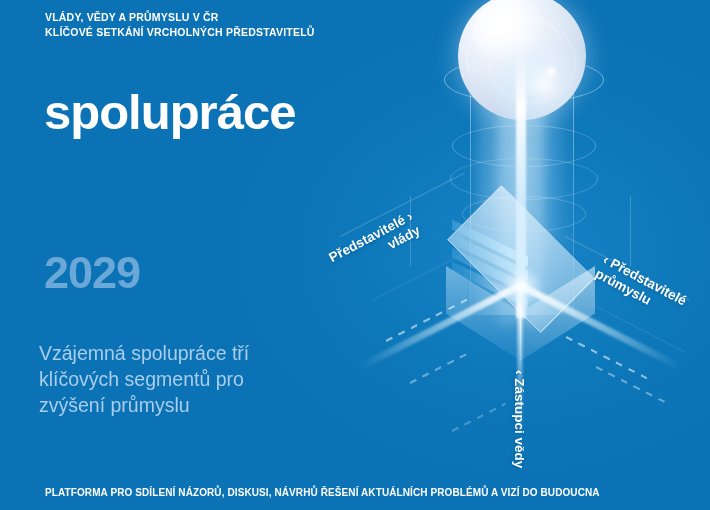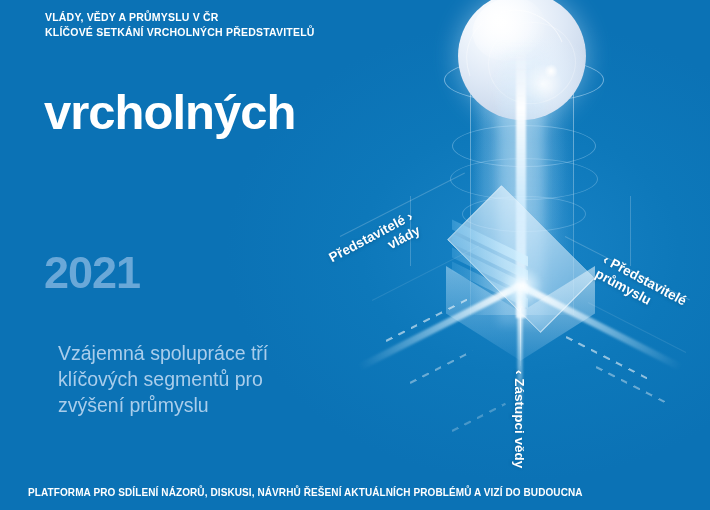--- a/index.html
+++ b/index.html
@@ -176,25 +176,25 @@
     position:absolute;left:44px;top:86px;width:340px;
     color:#ffffff;font-weight:bold;font-size:49px;line-height:52px;
     letter-spacing:-1px;
   }
   .year{
     position:absolute;left:44px;top:248px;
     color:#6aa8d8;font-weight:bold;font-size:45px;line-height:50px;
     letter-spacing:-1px;
   }
   .subtitle{
-    position:absolute;left:58px;top:340px;width:320px;
+    position:absolute;left:39px;top:340px;width:320px;
     color:#a9cdeb;font-size:19.5px;line-height:26px;font-weight:300;
   }
   .footer{
-    position:absolute;left:28px;top:487px;width:640px;
+    position:absolute;left:45px;top:487px;width:640px;
     color:#ffffff;font-weight:bold;font-size:10px;letter-spacing:.1px;
     text-transform:uppercase;
   }
 
   
   .lbl{
     position:absolute;color:#ffffff;font-weight:bold;font-size:13.5px;
     line-height:16px;white-space:nowrap;
     text-shadow:0 1px 3px rgba(8,80,130,.55);
   }
@@ -282,24 +282,24 @@
       <span>Zástupci vědy</span>
     </div>
   </div>
 
   <div class="eyebrow">
     <div>vlády, vědy a průmyslu v ČR</div>
     <div>Klíčové setkání vrcholných představitelů</div>
   </div>
 
   <div class="title">
-    <div>vrcholných</div>
+    <div>spolupráce</div>
   </div>
 
-  <div class="year">2021</div>
+  <div class="year">2029</div>
 
   <div class="subtitle">
     <div>Vzájemná spolupráce tří</div>
     <div>klíčových segmentů pro</div>
     <div>zvýšení průmyslu</div>
   </div>
 
   <div class="footer">Platforma pro sdílení názorů, diskusi, návrhů řešení aktuálních problémů a vizí do budoucna</div>
 </div>
 

